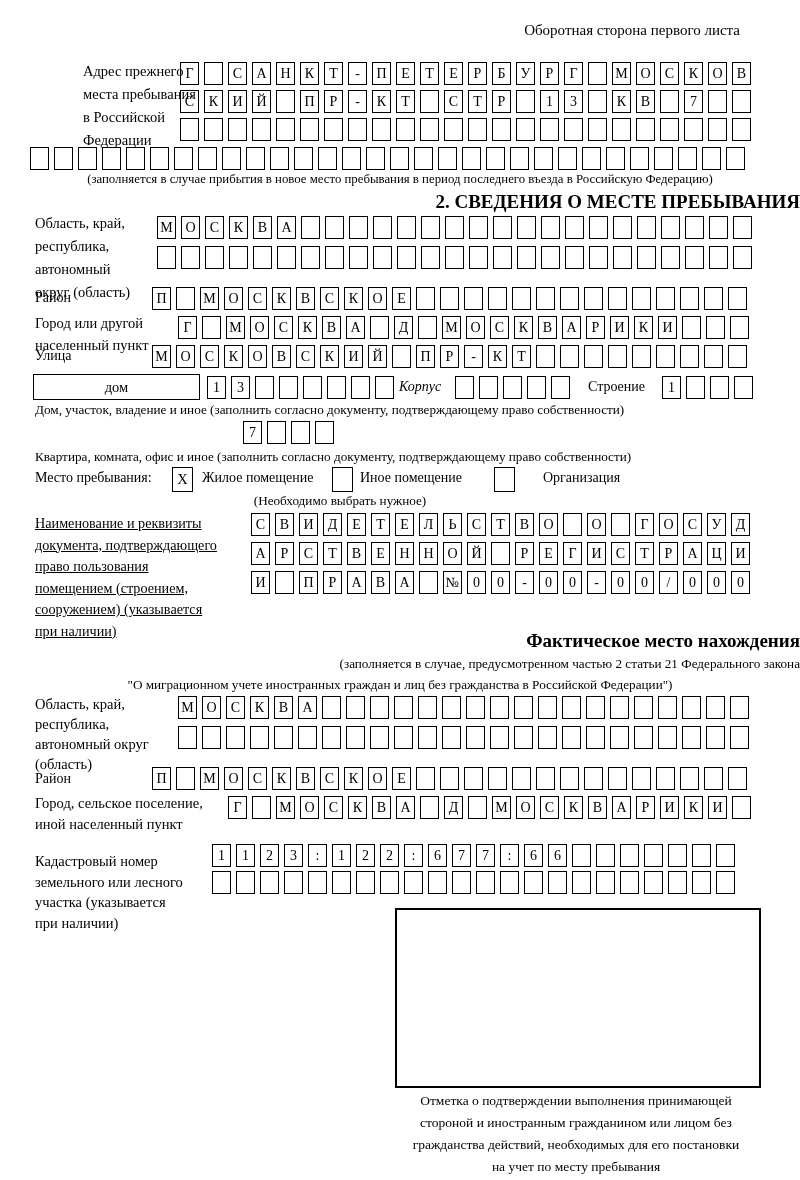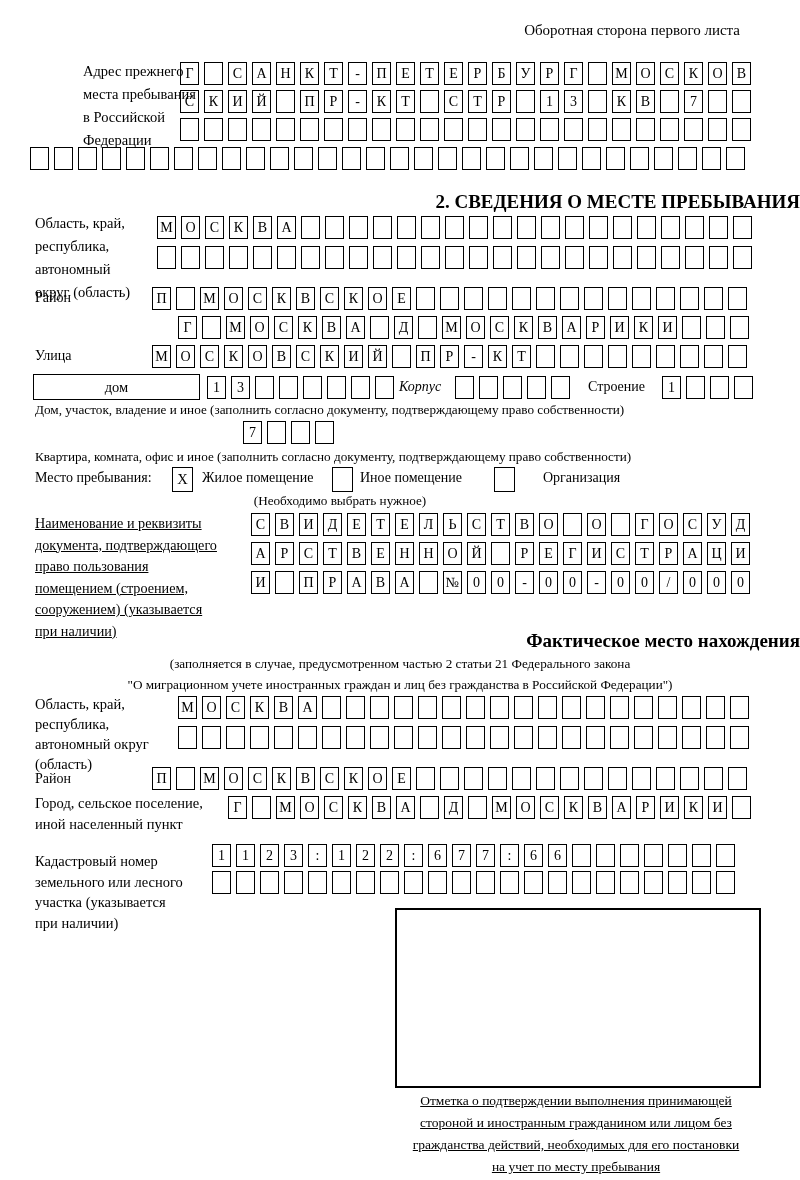--- a/index.html
+++ b/index.html
@@ -146,20 +146,21 @@
       <span class="cell"></span>
       <span class="cell"></span>
       <span class="cell"></span>
       <span class="cell"></span>
       <span class="cell"></span>
       <span class="cell"></span>
       <span class="cell"></span>
       <span class="cell"></span>
       <span class="cell"></span>
     </div>
+  <div class="note" style="left:5px; top:172px; width:790px;">(заполняется в случае прибытия в новое место пребывания в период последнего въезда в Российскую Федерацию)</div>
 
   <div class="heading" style="left:0; top:191px; width:800px;">2. СВЕДЕНИЯ О МЕСТЕ ПРЕБЫВАНИЯ</div>
 
   <div class="lblblock" style="left:35px; top:212px;">
     <div>Область, край,</div>
     <div>республика,</div>
     <div>автономный</div>
     <div>округ (область)</div>
   </div>
   <div class="cells" style="left:157px; top:216px;">
@@ -239,20 +240,24 @@
       <span class="cell"></span>
       <span class="cell"></span>
       <span class="cell"></span>
       <span class="cell"></span>
       <span class="cell"></span>
       <span class="cell"></span>
       <span class="cell"></span>
       <span class="cell"></span>
     </div>
 
+  <div class="lblblock" style="left:35px; top:312px; line-height:22px;">
+    <div>Город или другой</div>
+    <div>населенный пункт</div>
+  </div>
   <div class="cells" style="left:178px; top:316px;">
       <span class="cell">Г</span>
       <span class="cell"></span>
       <span class="cell">М</span>
       <span class="cell">О</span>
       <span class="cell">С</span>
       <span class="cell">К</span>
       <span class="cell">В</span>
       <span class="cell">А</span>
       <span class="cell"></span>
@@ -419,21 +424,21 @@
       <span class="cell">-</span>
       <span class="cell">0</span>
       <span class="cell">0</span>
       <span class="cell">/</span>
       <span class="cell">0</span>
       <span class="cell">0</span>
       <span class="cell">0</span>
     </div>
 
   <div class="heading" style="left:0; top:630px; width:800px;">Фактическое место нахождения</div>
-  <div class="note" style="left:0; top:656px; width:800px; font-size:13.2px;">(заполняется в случае, предусмотренном частью 2 статьи 21 Федерального закона</div>
+  <div class="note" style="left:0; top:656px; width:800px; font-size:13.2px;text-align:right;">(заполняется в случае, предусмотренном частью 2 статьи 21 Федерального закона</div>
   <div class="note" style="left:0; top:677px; width:800px; font-size:13.2px;">"О миграционном учете иностранных граждан и лиц без гражданства в Российской Федерации")</div>
 
   <div class="lblblock" style="left:35px; top:694px; line-height:20px;">
     <div>Область, край,</div>
     <div>республика,</div>
     <div>автономный округ</div>
     <div>(область)</div>
   </div>
   <div class="cells" style="left:178px; top:696px;">
       <span class="cell">М</span>
@@ -595,20 +600,20 @@
       <span class="cell"></span>
       <span class="cell"></span>
       <span class="cell"></span>
       <span class="cell"></span>
       <span class="cell"></span>
       <span class="cell"></span>
       <span class="cell"></span>
     </div>
 
   <div class="stamp" style="left:395px; top:908px; width:362px; height:176px;"></div>
-  <div class="centerblock" style="left:366px; top:1090px; width:420px;text-decoration:underline;">
+  <div class="centerblock" style="left:366px; top:1090px; width:420px;">
     <div>Отметка о подтверждении выполнения принимающей</div>
     <div>стороной и иностранным гражданином или лицом без</div>
     <div>гражданства действий, необходимых для его постановки</div>
     <div>на учет по месту пребывания</div>
   </div>
 
 </div>
 
 </body></html>

